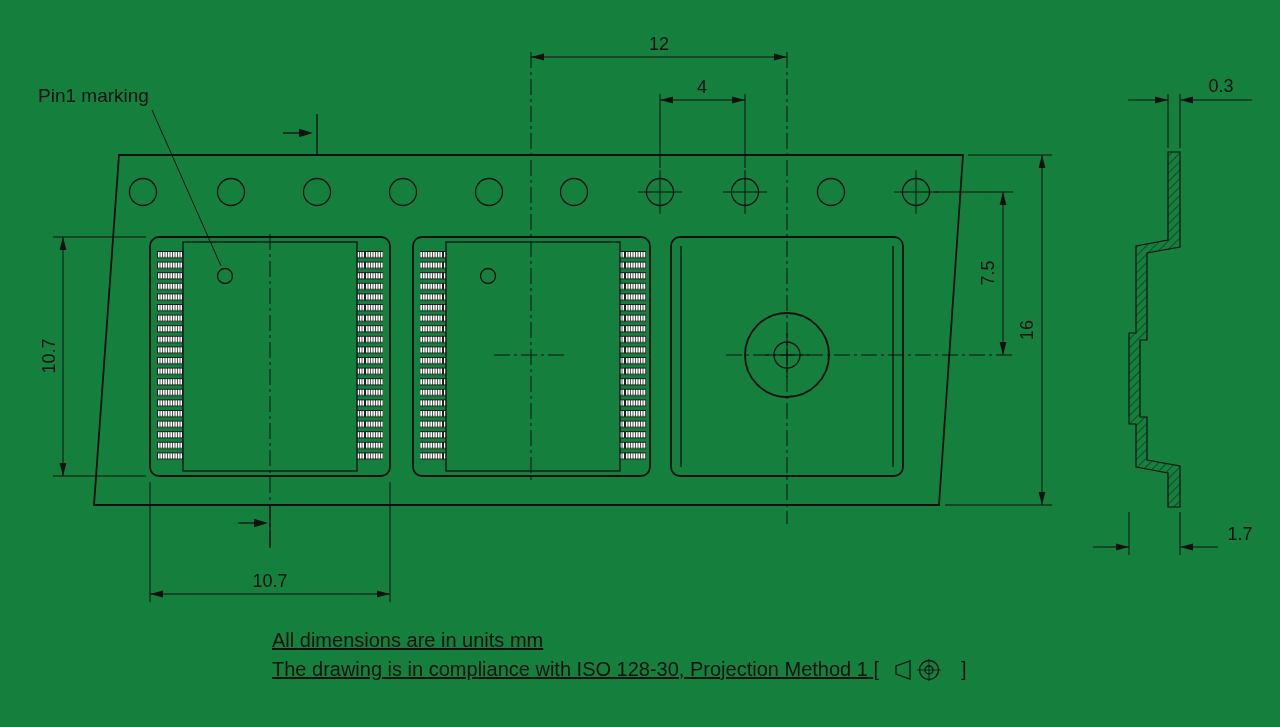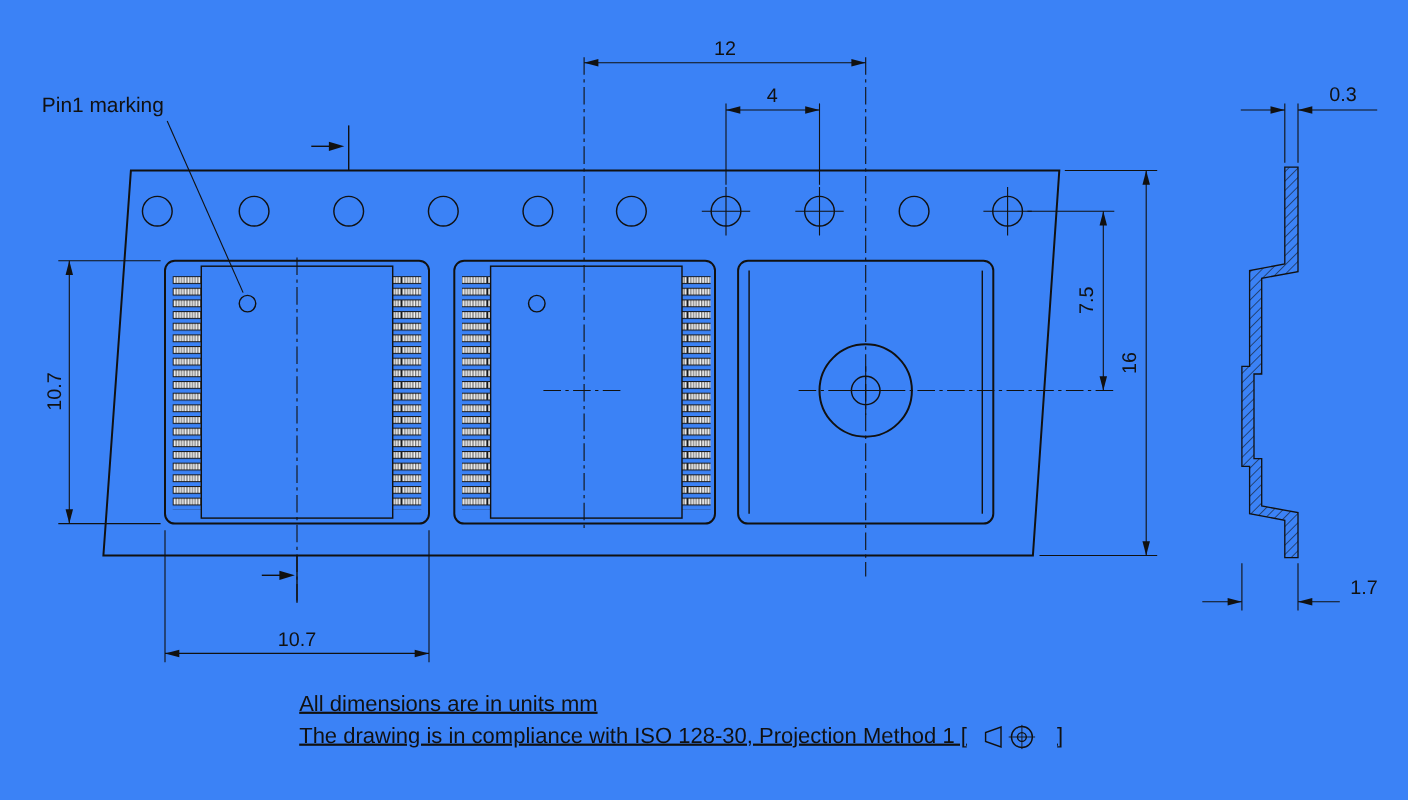--- a/index.html
+++ b/index.html
@@ -1,16 +1,16 @@
 <!DOCTYPE html>
 <html><head>
 <meta charset="utf-8">
 <style>
   html,body{margin:0;padding:0;background:#fff;}
-  #canvas{position:relative;width:1280px;height:727px;background:#3b82f6;overflow:hidden;
+  #canvas{position:relative;width:1280px;height:727px;background:#15803d;overflow:hidden;
           font-family:"Liberation Sans",sans-serif;}
   #drawing{position:absolute;left:0;top:0;}
   .dimtext{font-family:"Liberation Sans",sans-serif;font-size:18px;fill:#111;}
   .labeltext{font-family:"Liberation Sans",sans-serif;font-size:19px;fill:#111;}
   #notes{position:absolute;left:272px;top:626px;font-size:20px;color:#111;line-height:29px;text-decoration:underline;}
   #notes .note-line2{display:flex;align-items:center;gap:14px;}
   .thin{stroke:#111;stroke-width:1;fill:none;}
   .med{stroke:#111;stroke-width:1.3;fill:none;}
   .thick{stroke:#111;stroke-width:1.8;fill:none;}
   .cl{stroke:#111;stroke-width:1;fill:none;stroke-dasharray:16 4 3 4;}

